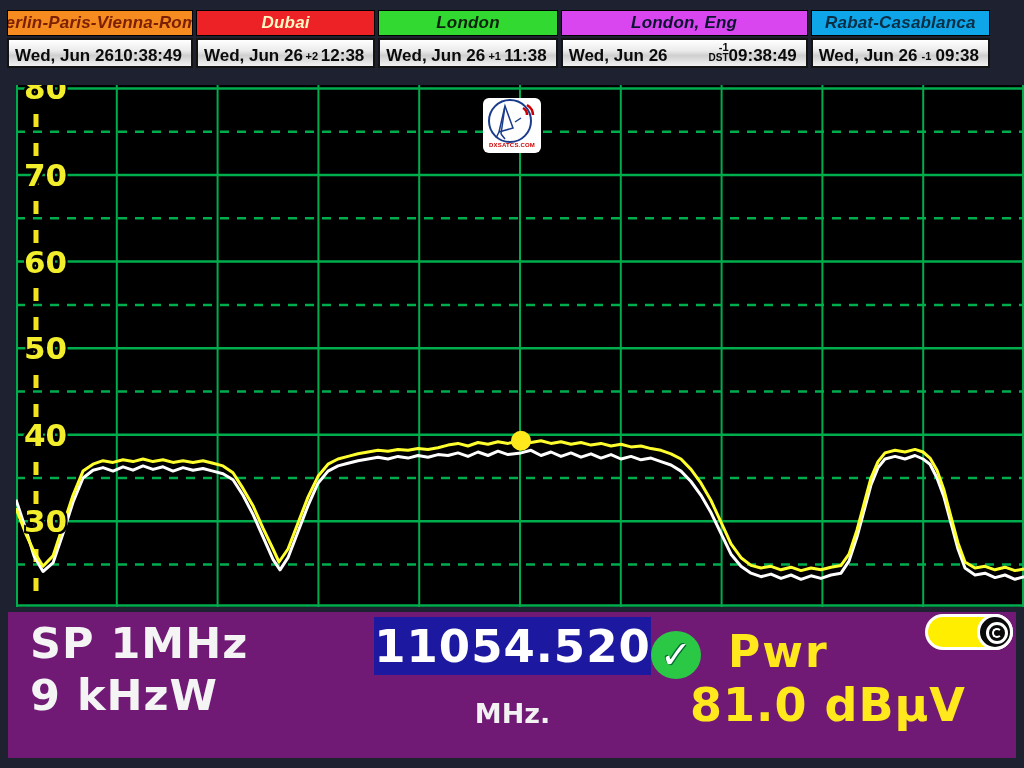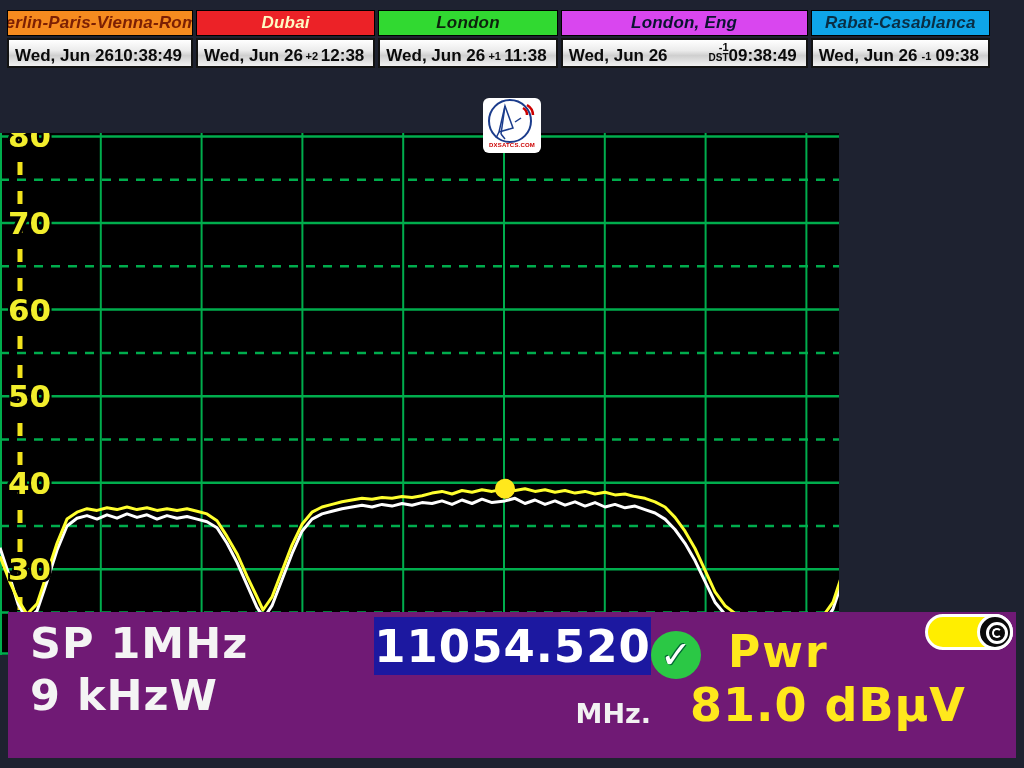--- a/index.html
+++ b/index.html
@@ -25,22 +25,22 @@
     color:#0a0a0a;font-size:17px;font-weight:bold;
     display:flex;align-items:flex-end;padding:0 9px 0 6px;white-space:nowrap;
   }
   .clock .date{flex:none;}
   .clock .off{margin-left:auto;display:inline-flex;flex-direction:column;align-items:flex-end;line-height:9px;}
   .clock .sup{font-size:11px;position:relative;top:-5px;}
   .clock .dstlbl{font-size:10px;position:relative;top:-4px;letter-spacing:0;padding-left:41px;}
   .clock .time{margin-left:auto;flex:none;}
   
   #plot{
-    position:absolute;left:0;top:85px;width:839px;height:522px;
-    background:#000;overflow:hidden;margin-top:48px;
+    position:absolute;left:16px;top:85px;width:1008px;height:522px;
+    background:#000;overflow:hidden;
   }
   #plot svg{position:absolute;left:0;top:0;}
   .ylab{
     position:absolute;left:8px;transform:translateY(-50%);
     color:#f2ee2c;font-size:31px;font-weight:bold;line-height:30px;
     font-family:"DejaVu Sans",sans-serif;
     text-shadow:2px 2px 0 #000,-2px 2px 0 #000,2px -2px 0 #000,-2px -2px 0 #000;
     z-index:3;
   }
   
@@ -61,21 +61,21 @@
   .sp{
     position:absolute;left:22px;top:8px;color:#f4f4f4;
     font-size:43px;font-weight:bold;line-height:47px;letter-spacing:1px;
   }
   #freqbox{
     position:absolute;left:366px;top:5px;width:277px;height:58px;
     background:#1c18a0;display:flex;align-items:center;justify-content:center;
     color:#fff;font-size:45px;font-weight:bold;letter-spacing:1px;
   }
   #frequnit{
-    position:absolute;left:366px;top:86px;width:277px;text-align:right;
+    position:absolute;left:366px;top:86px;width:277px;text-align:center;
     color:#f2f2f2;font-size:27px;font-weight:bold;
   }
   #checkicon{
     position:absolute;left:643px;top:19px;width:50px;height:48px;border-radius:50%;
     background:#2bc845;display:flex;align-items:center;justify-content:center;
     color:#fff;font-size:38px;font-weight:bold;
     text-shadow:1px 1px 0 #063,  -1px -1px 0 #063;
   }
   #pwrlabel{
     position:absolute;left:720px;top:14px;color:#ffe81c;

